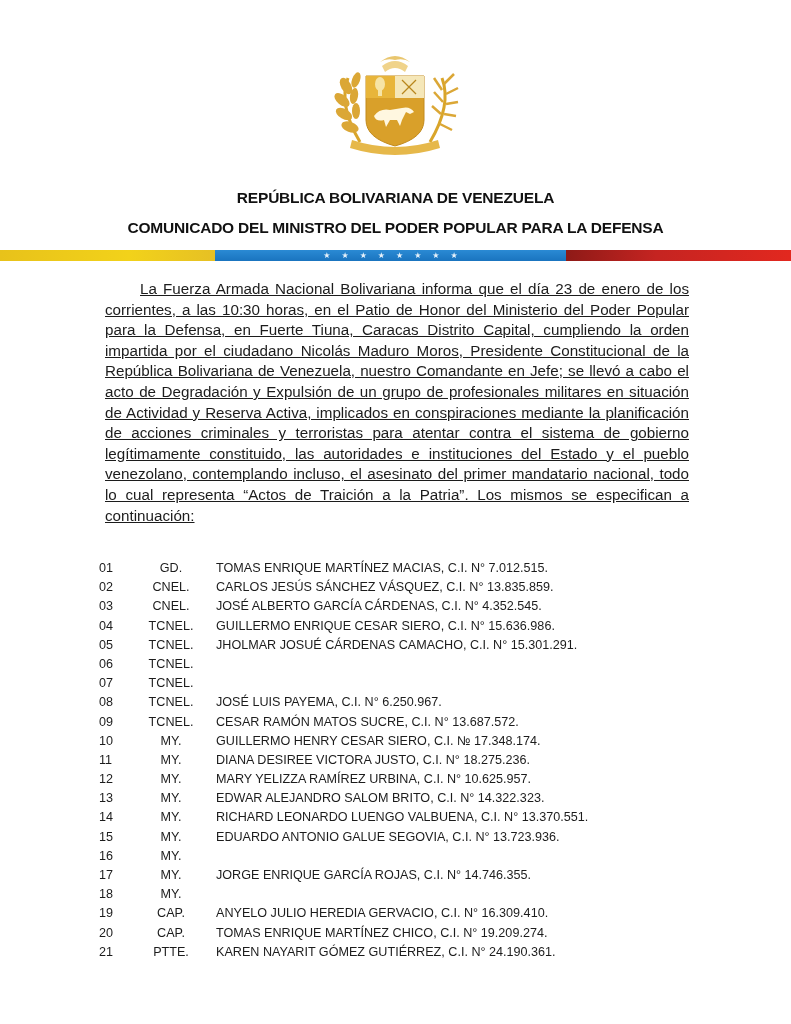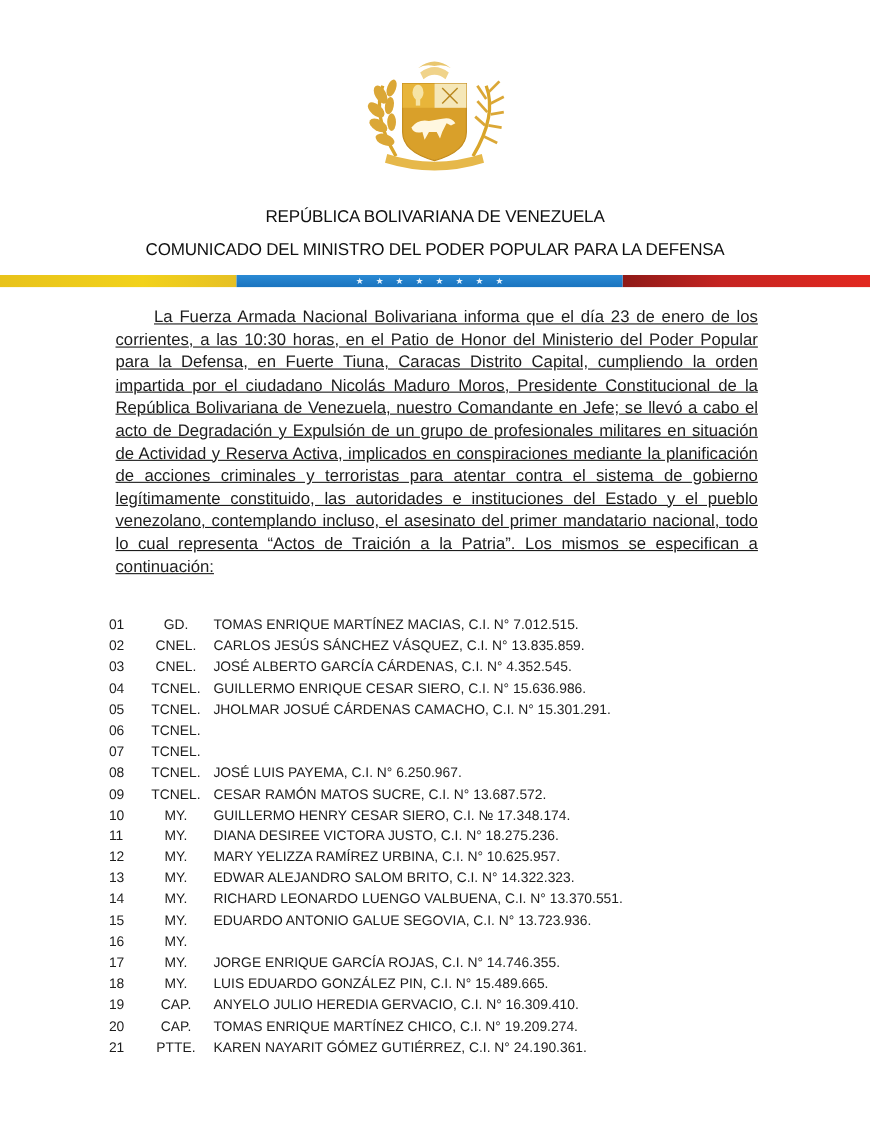--- a/index.html
+++ b/index.html
@@ -5,21 +5,21 @@
   html, body { margin: 0; padding: 0; background: #ffffff; }
   body {
     width: 791px; height: 1024px; position: relative; overflow: hidden;
     font-family: "Liberation Sans", sans-serif; color: #1a1a1a;
   }
   .emblem {
     position: absolute; left: 330px; top: 50px; width: 130px; height: 110px;
   }
   .title {
     position: absolute; left: 0; width: 791px; text-align: center;
-    font-weight: normal; font-size: 15.5px; letter-spacing: -0.2px; color: #111;
+    font-weight: bold; font-size: 15.5px; letter-spacing: -0.2px; color: #111;
   }
   .title.t1 { top: 189px; }
   .title.t2 { top: 219px; }
   .band {
     position: absolute; left: 0; top: 250px; width: 791px; height: 11px; display: flex;
   }
   .band .seg { height: 100%; }
   .band .yellow { width: 215px; background: linear-gradient(90deg,#e8c21a,#f2d21a 60%,#e6c024); }
   .band .blue { width: 351px; background: linear-gradient(180deg,#2a8ad4,#1a74bf); position: relative;
     display: flex; justify-content: center; align-items: center; gap: 11px; }
@@ -27,21 +27,21 @@
   .star { color: #e6f2fb; font-size: 8px; line-height: 1; }
   .body-text {
     position: absolute; left: 105px; top: 279px; width: 584px;
     font-size: 15.2px; line-height: 20.6px; text-align: justify; color: #1c1c1c; text-decoration: underline;
   }
   .body-text .indent { display: inline-block; width: 35px; }
   .list {
     position: absolute; left: 99px; top: 559px; width: 560px;
     font-size: 12.6px; color: #1c1c1c;
   }
-  .row { display: flex; height: 19.2px; line-height: 19.2px; }
+  .row { display: flex; height: 19.2px; line-height: 19.2px; gap: 11px; }
   .row .num { width: 30px; }
   .row .rank { width: 62px; text-align: center; }
   .row .name { flex: 1; padding-left: 3px; white-space: nowrap; }
 </style>
 </head>
 <body>
 
 <svg class="emblem" viewBox="0 0 130 110">
 
   <path d="M50 12 Q65 0 80 12 Q74 8 65 10 Q56 8 50 12 Z" fill="#e3b84a" opacity="0.8"></path>
@@ -188,21 +188,20 @@
       <span class="rank">MY.</span>
     </div>
     <div class="row">
       <span class="num">17</span>
       <span class="rank">MY.</span>
       <span class="name">JORGE ENRIQUE GARCÍA ROJAS, C.I. N° 14.746.355.</span>
     </div>
     <div class="row">
       <span class="num">18</span>
       <span class="rank">MY.</span>
-      <span class="name">LUIS EDUARDO GONZÁLEZ PIN, C.I. N° 15.489.665.</span>
     </div>
     <div class="row">
       <span class="num">19</span>
       <span class="rank">CAP.</span>
       <span class="name">ANYELO JULIO HEREDIA GERVACIO, C.I. N° 16.309.410.</span>
     </div>
     <div class="row">
       <span class="num">20</span>
       <span class="rank">CAP.</span>
       <span class="name">TOMAS ENRIQUE MARTÍNEZ CHICO, C.I. N° 19.209.274.</span>

